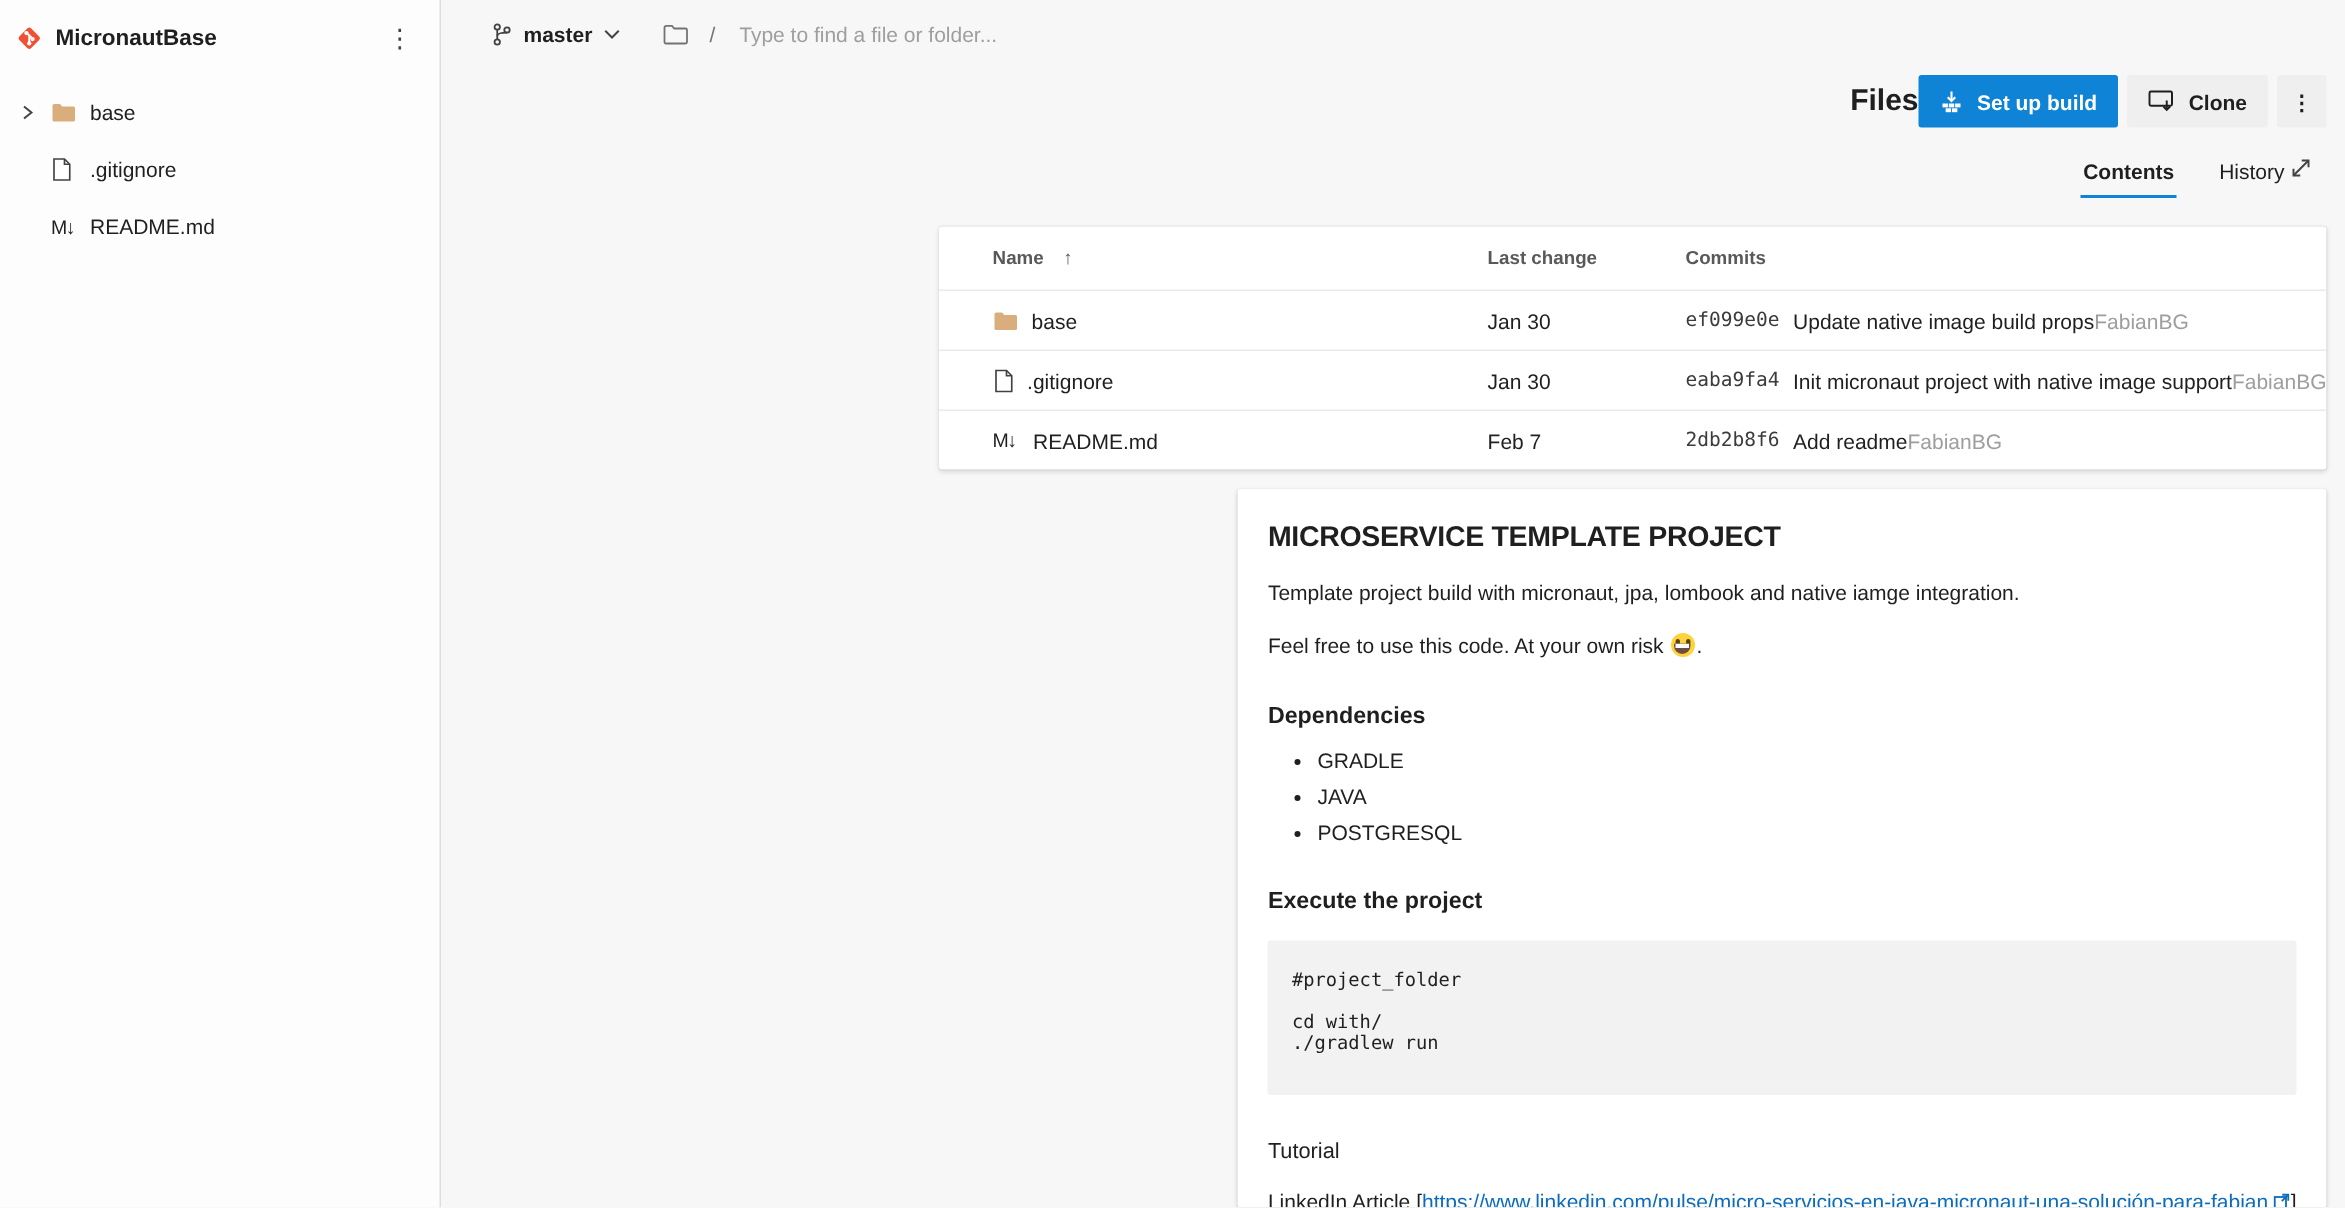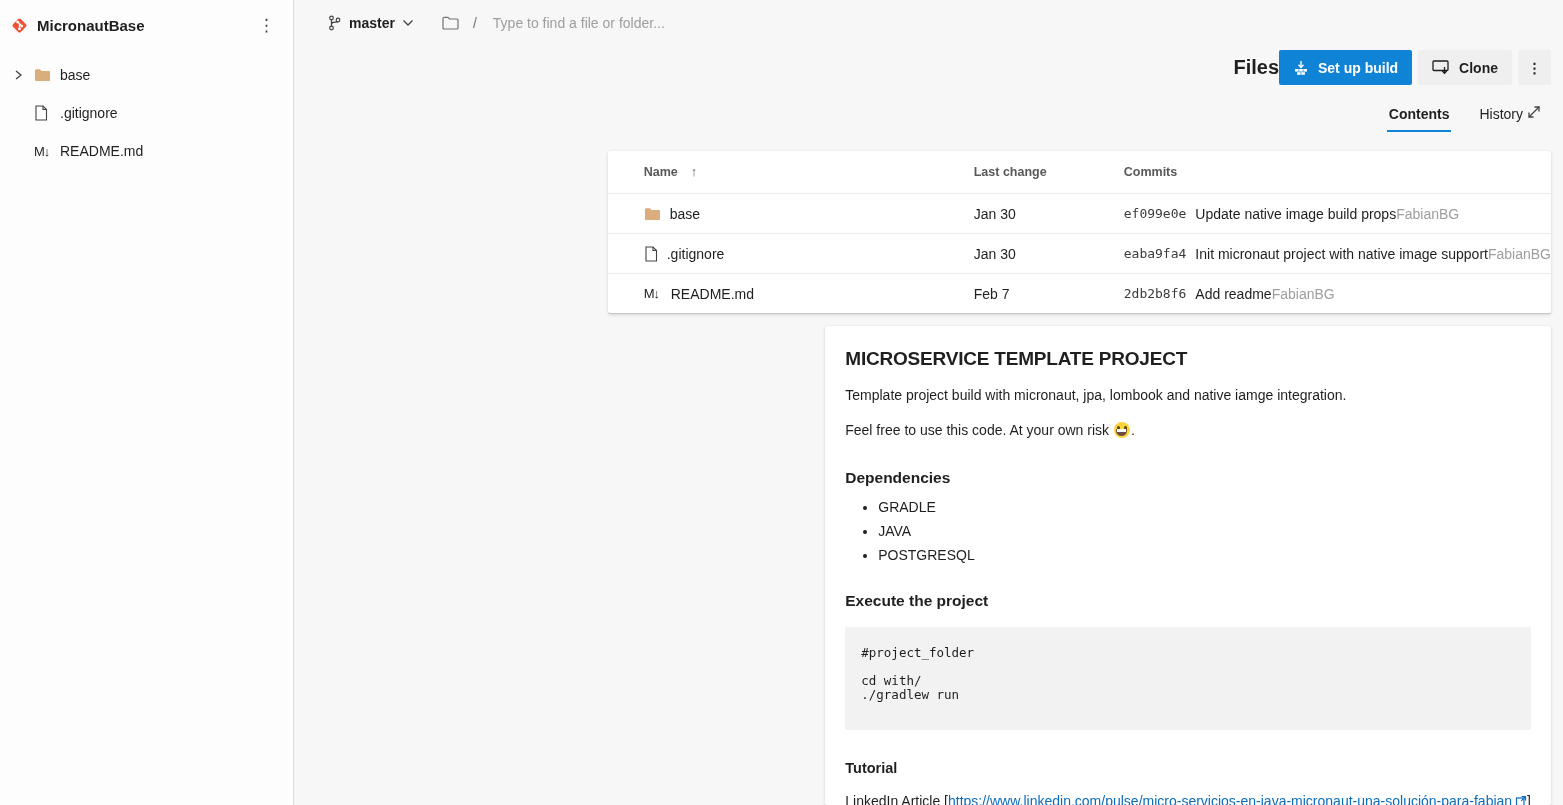--- a/index.html
+++ b/index.html
@@ -42,31 +42,31 @@
   .tab { padding:6px 2px 10px; margin-right:26px; cursor:pointer; color:#1f1f1f; position:relative; }
   .tab.active { font-weight:700; }
   .tab.active::after { content:""; position:absolute; left:0; right:0; bottom:0; height:2px; background:#0f83d6; }
   .expand-btn { position:absolute; right:5px; top:2px; cursor:pointer; padding:4px; }
   .card { background:#fff; border-radius:2px; box-shadow:0 1.6px 3.6px rgba(0,0,0,.13), 0 .3px .9px rgba(0,0,0,.11); }
   
   .file-table { margin-top:17px; flex:none; }
   .t-row { display:flex; align-items:center; height:40px; border-top:1px solid #eaeaea; cursor:pointer;padding-left:16px; }
   .t-head { height:42px; border-top:none; font-size:12.5px; font-weight:700; color:#595959; cursor:default; }
   .col-name { width:350px; padding-left:20px; display:flex; align-items:center; gap:9px; }
-  .col-change { width:150px; }
+  .col-change { width:132px; }
   .col-commits { flex:1; display:flex; align-items:center; min-width:0; }
   .sort-arrow { font-weight:400; margin-left:4px; color:#595959; }
   .hash { font-family:"DejaVu Sans Mono", monospace; font-size:13px; color:#3b3b3b; margin-right:9px; }
   .commit-author { color:#9e9e9e; }
   
   .readme { margin-top:13px; flex:1; padding:22px 20px 30px; overflow:hidden; }
   .readme h1 { font-size:19px; font-weight:700; letter-spacing:-.2px; }
   .readme p { margin-top:15px; line-height:1.45; }
   .readme h2 { font-size:15.5px; font-weight:700; margin-top:28px; }
-  .readme h3 { font-size:14.5px; font-weight:700; margin-top:30px; }
+  .readme h3 { font-size:14.5px; font-weight:400; margin-top:30px; }
   .dep-list { margin-top:12px; padding-left:33px; }
   .dep-list li { margin-top:7px; line-height:17px; }
   .code-block { margin-top:17px; background:#f2f2f2; border-radius:2px; padding:19px 16px 28px;
     font-family:"DejaVu Sans Mono", monospace; font-size:12.5px; line-height:14px; color:#1f1f1f; white-space:pre; }
   .link { color:#0b6cbd; text-decoration:none; }
   .ext-icon { display:inline-block; vertical-align:-1px; margin-left:3px; }
   
   .emoji { display:inline-block; width:16px; height:16px; border-radius:50%; background:#fdd23a; position:relative; vertical-align:-3px; margin:0 1px; }
   .emoji .eye { position:absolute; top:4px; width:3px; height:4px; background:#594300; border-radius:50%; }
   .emoji .eye.l { left:3px; } .emoji .eye.r { right:3px; }

